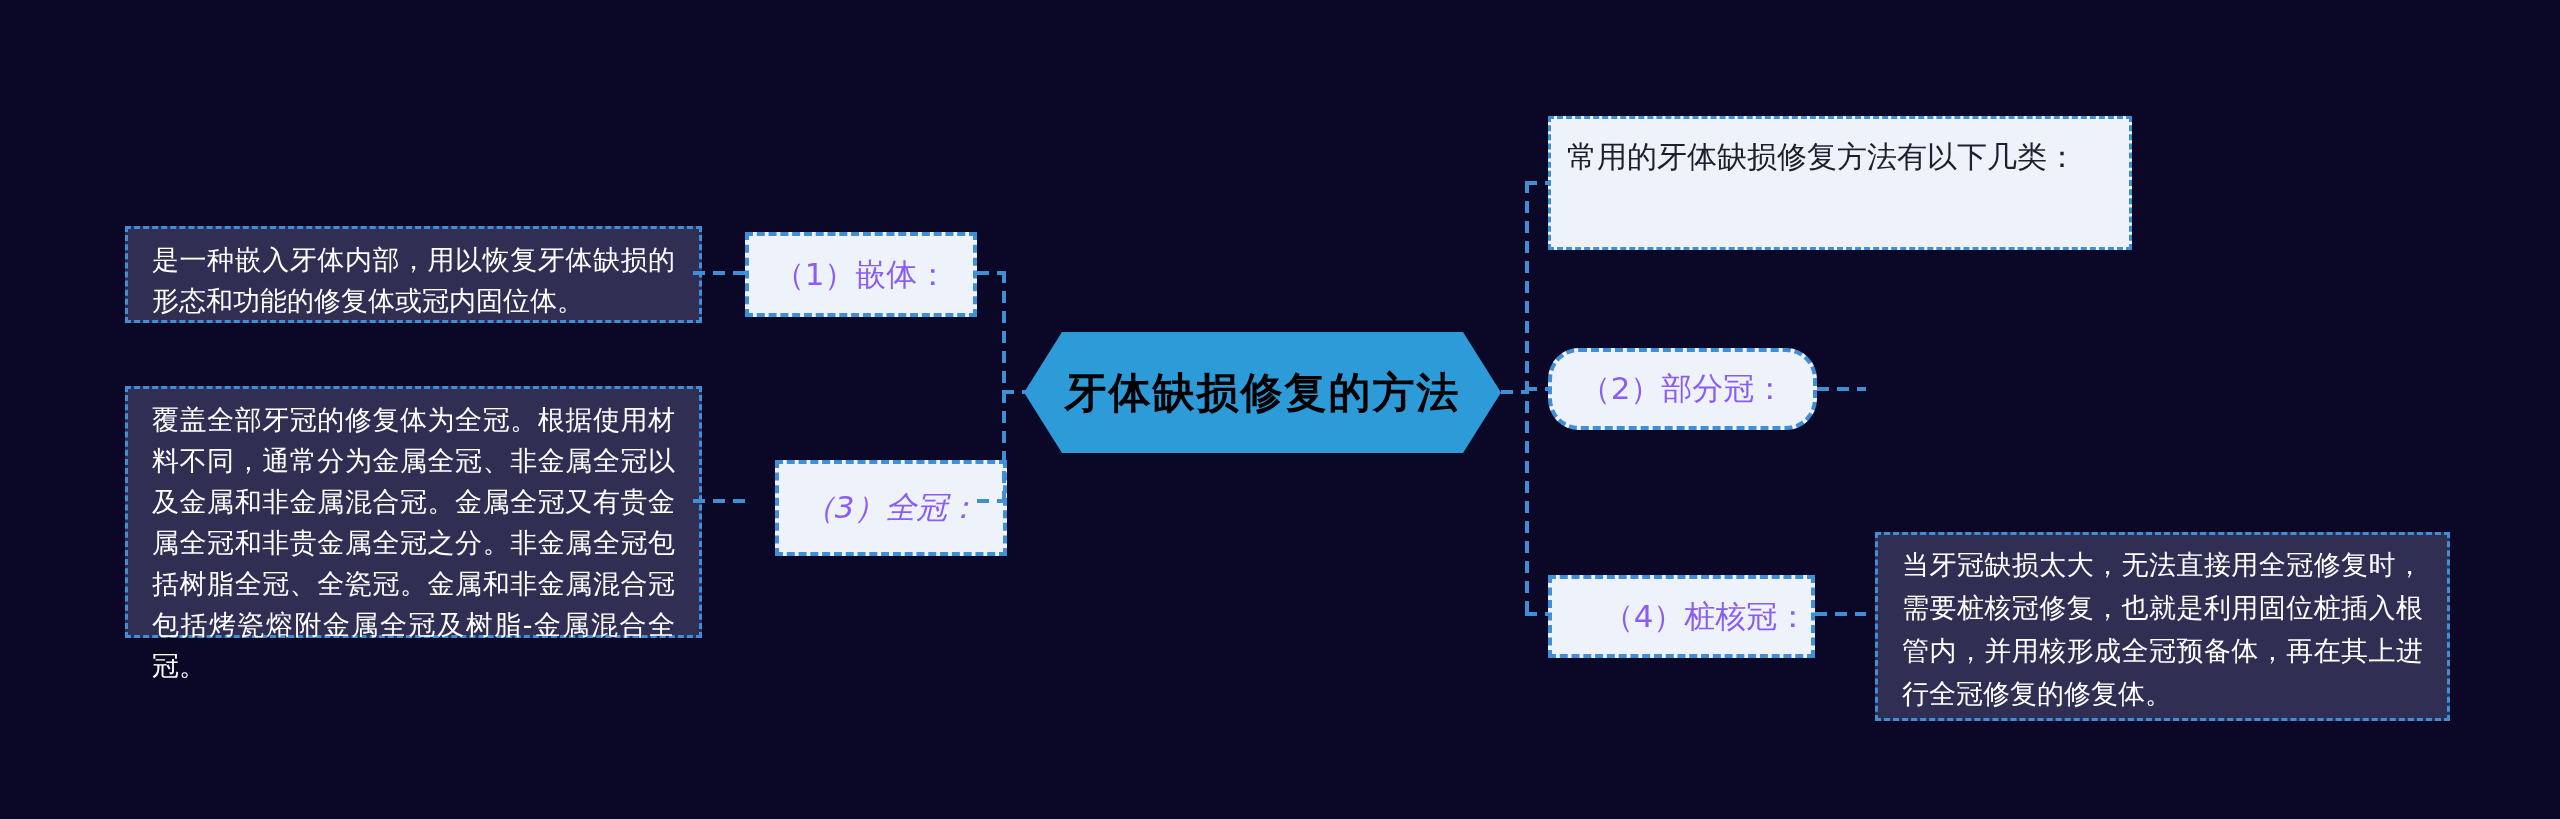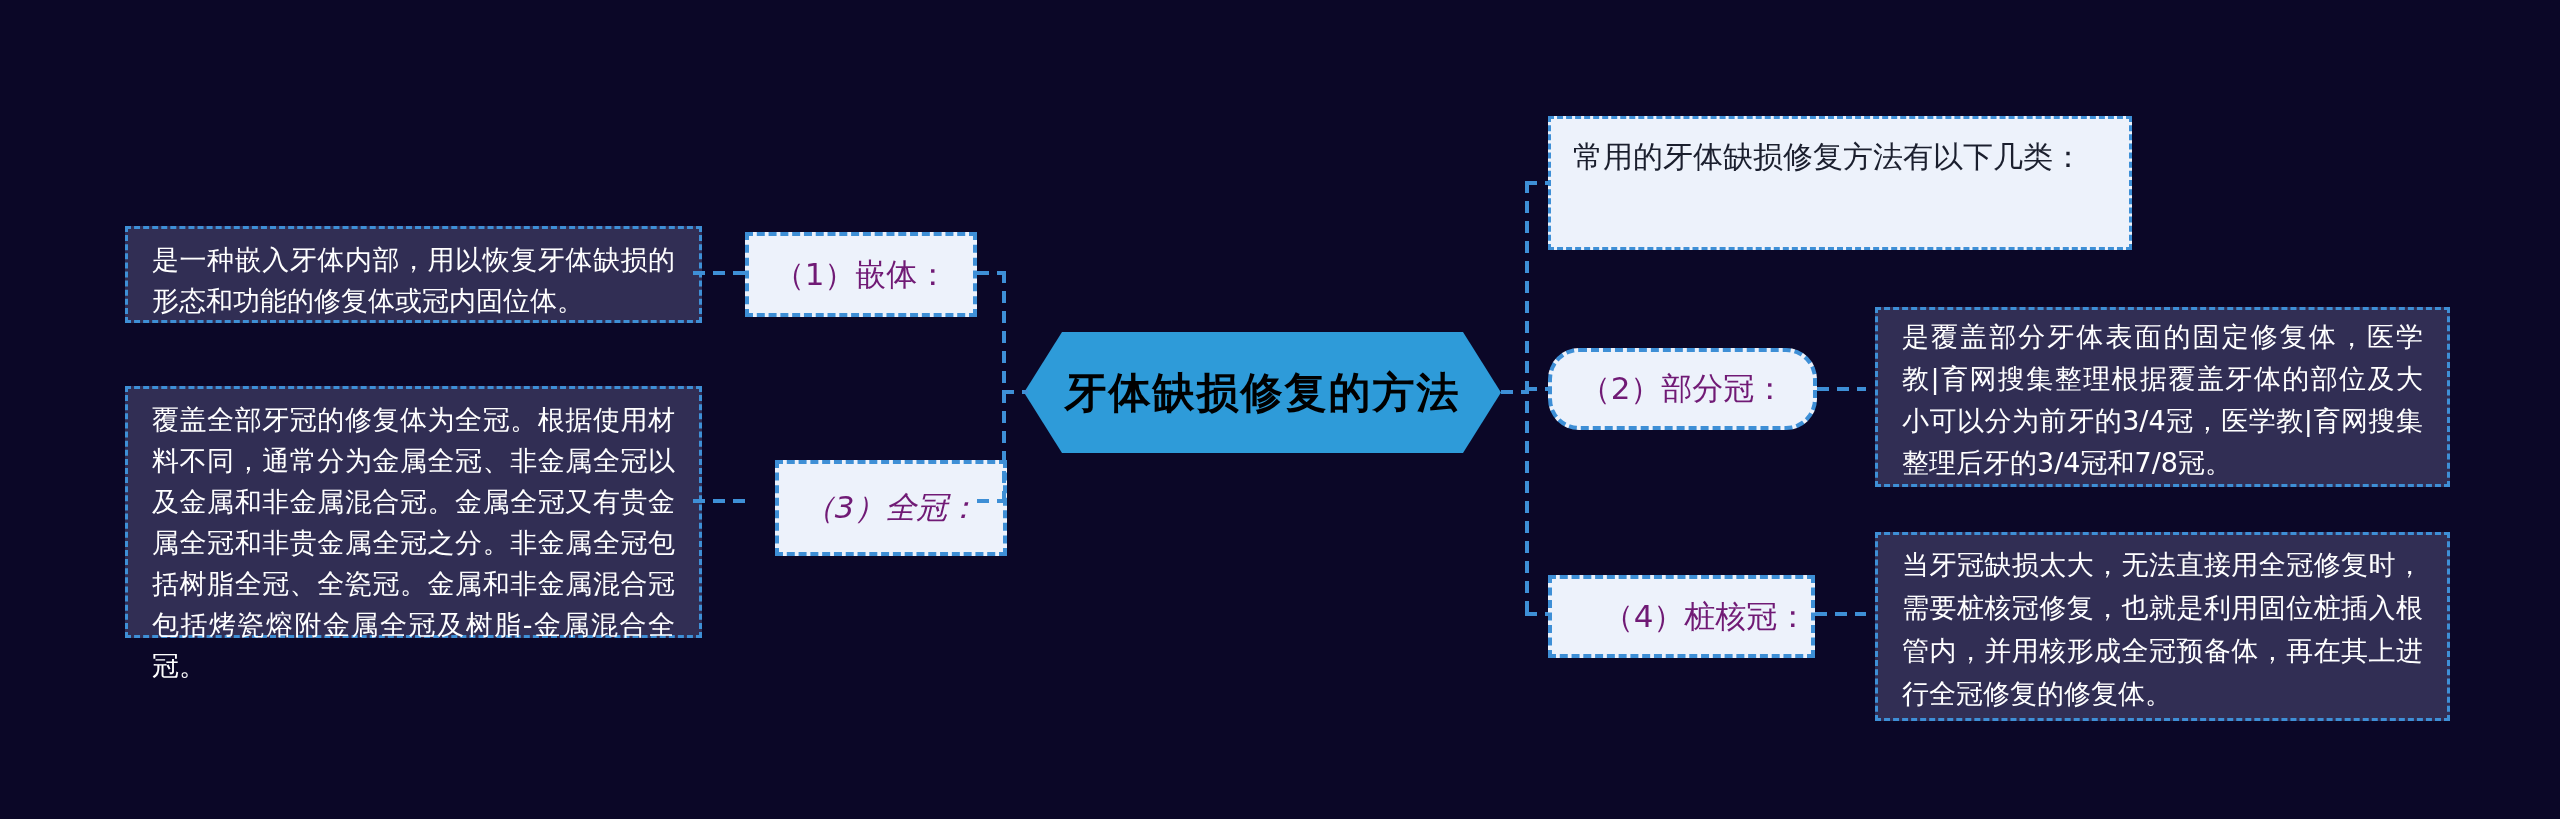--- a/index.html
+++ b/index.html
@@ -25,39 +25,39 @@
     padding: 10px 24px;
     text-align: justify;
     margin-left: 9px;
   }
 
   
   .label-node {
     position: absolute;
     background: #edf2fb;
     border: 4px dashed #3e8fd6;
-    color: #701a75;
+    color: #8b5cf6;
     font-size: 31px;
     display: flex;
     align-items: center;
     justify-content: center;
     white-space: nowrap;
   }
 
   
   .intro-box {
     position: absolute;
     left: 1548px; top: 116px;
     width: 584px; height: 134px;
     background: #edf2fb;
     border: 3px dashed #3e8fd6;
     color: #1b1f2e;
     font-size: 30px;
     line-height: 47px;
-    padding: 14px 22px;
+    padding: 14px 16px;
   }
 
   
   .hexagon {
     position: absolute;
     left: 1024px; top: 332px;
     width: 477px; height: 121px;
     background: #2e9bd9;
     clip-path: polygon(38px 0, calc(100% - 38px) 0, 100% 50%, calc(100% - 38px) 100%, 38px 100%, 0 50%);
     display: flex;
@@ -94,21 +94,20 @@
   <div class="desc-box" style="left:116px; top:386px; width:577px; height:252px;">覆盖全部牙冠的修复体为全冠。根据使用材料不同，通常分为金属全冠、非金属全冠以及金属和非金属混合冠。金属全冠又有贵金属全冠和非贵金属全冠之分。非金属全冠包括树脂全冠、全瓷冠。金属和非金属混合冠包括烤瓷熔附金属全冠及树脂-金属混合全冠。</div>
 
   <div class="label-node" style="left:775px; top:460px; width:232px; height:96px;font-style:italic;">（3）全冠：</div>
 
   <div class="hexagon">牙体缺损修复的方法</div>
 
   <div class="intro-box">常用的牙体缺损修复方法有以下几类：</div>
 
   <div class="label-node" style="left:1548px; top:348px; width:269px; height:82px;border-radius:31px;">（2）部分冠：</div>
 
-  <div class="desc-box" style="left:1866px; top:307px; width:575px; height:180px; line-height:42px; padding-top:6px; padding-bottom:6px;">是覆盖部分牙体表面的固定修复体，医学教|育网搜集整理根据覆盖牙体的部位及大小可以分为前牙的3/4冠，医学教|育网搜集整理后牙的3/4冠和7/8冠。</div>
 
   <div class="label-node" style="left:1548px; top:575px; width:267px; height:83px;padding-left:48px;">（4）桩核冠：</div>
 
   <div class="desc-box" style="left:1866px; top:532px; width:575px; height:189px; line-height:43px; padding-top:8px; ">当牙冠缺损太大，无法直接用全冠修复时，需要桩核冠修复，也就是利用固位桩插入根管内，并用核形成全冠预备体，再在其上进行全冠修复的修复体。</div>
 
   <div class="hline" style="left:693px; top:271px; width:52px;"></div>
   <div class="hline" style="left:977px; top:271px; width:29px;"></div>
   <div class="vline" style="left:1002px; top:271px; height:232px;"></div>
   <div class="hline" style="left:1002px; top:390px; width:26px;"></div>
   <div class="hline" style="left:977px; top:499px; width:29px;"></div>

